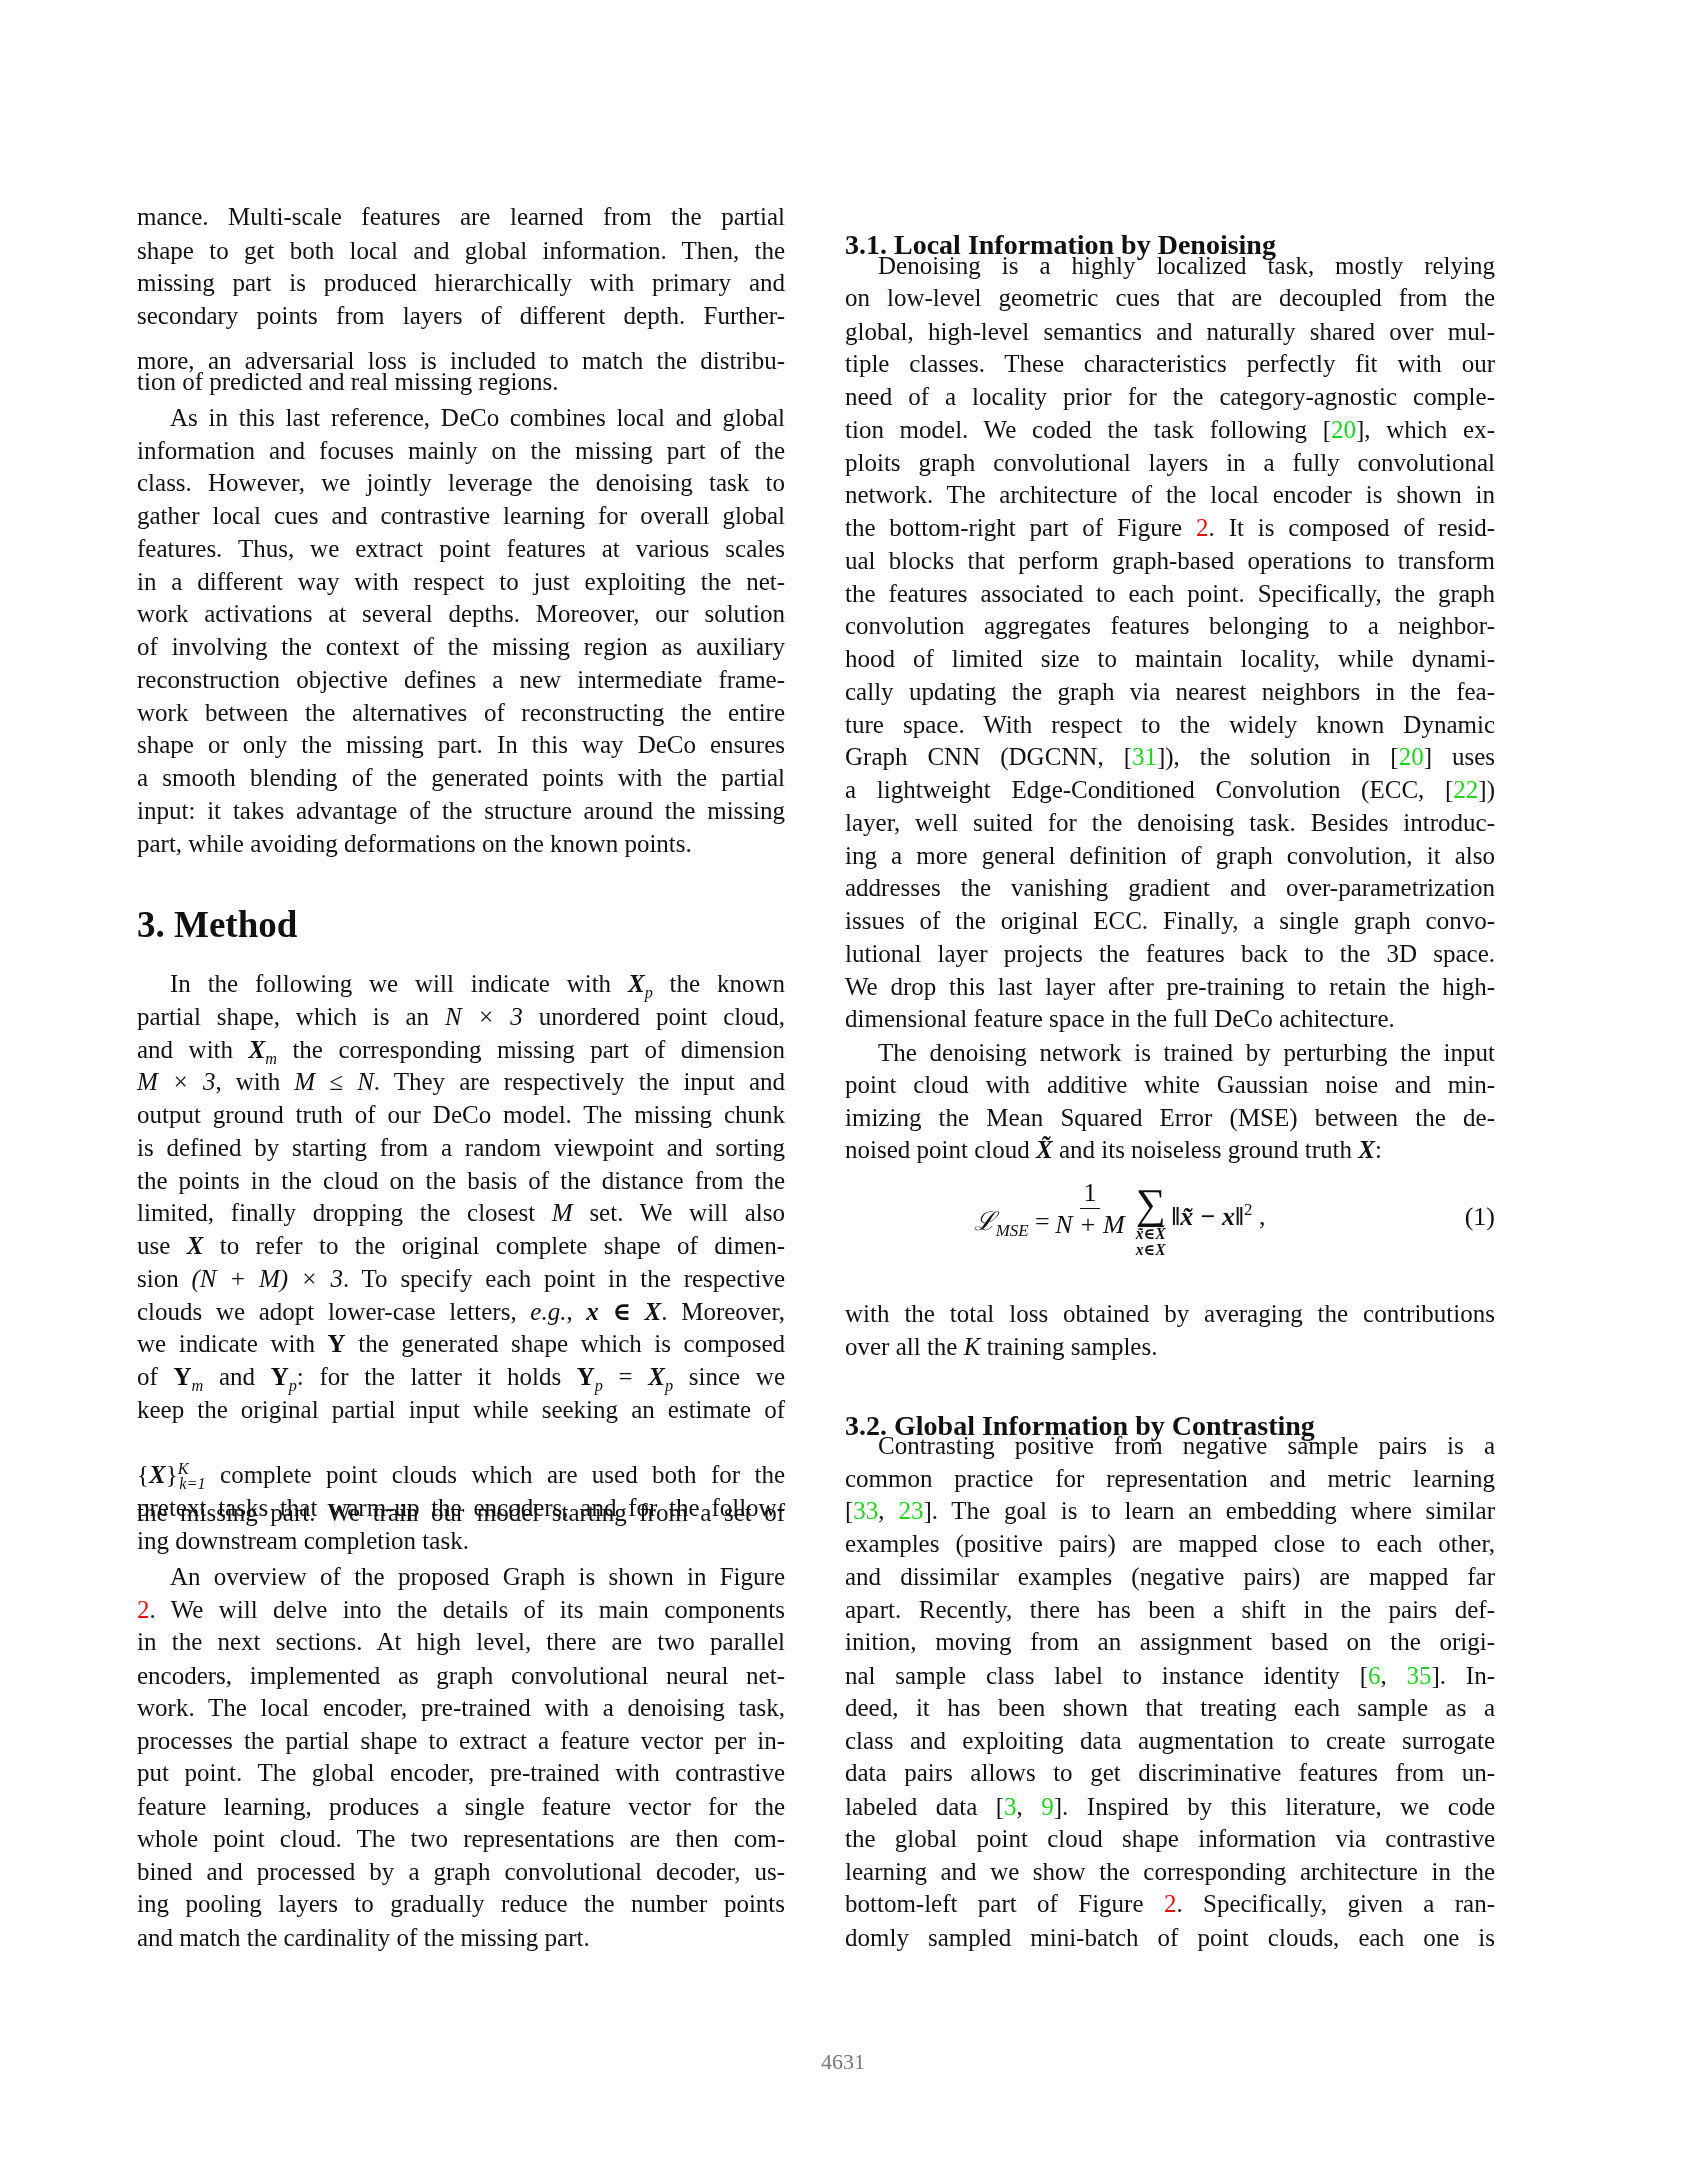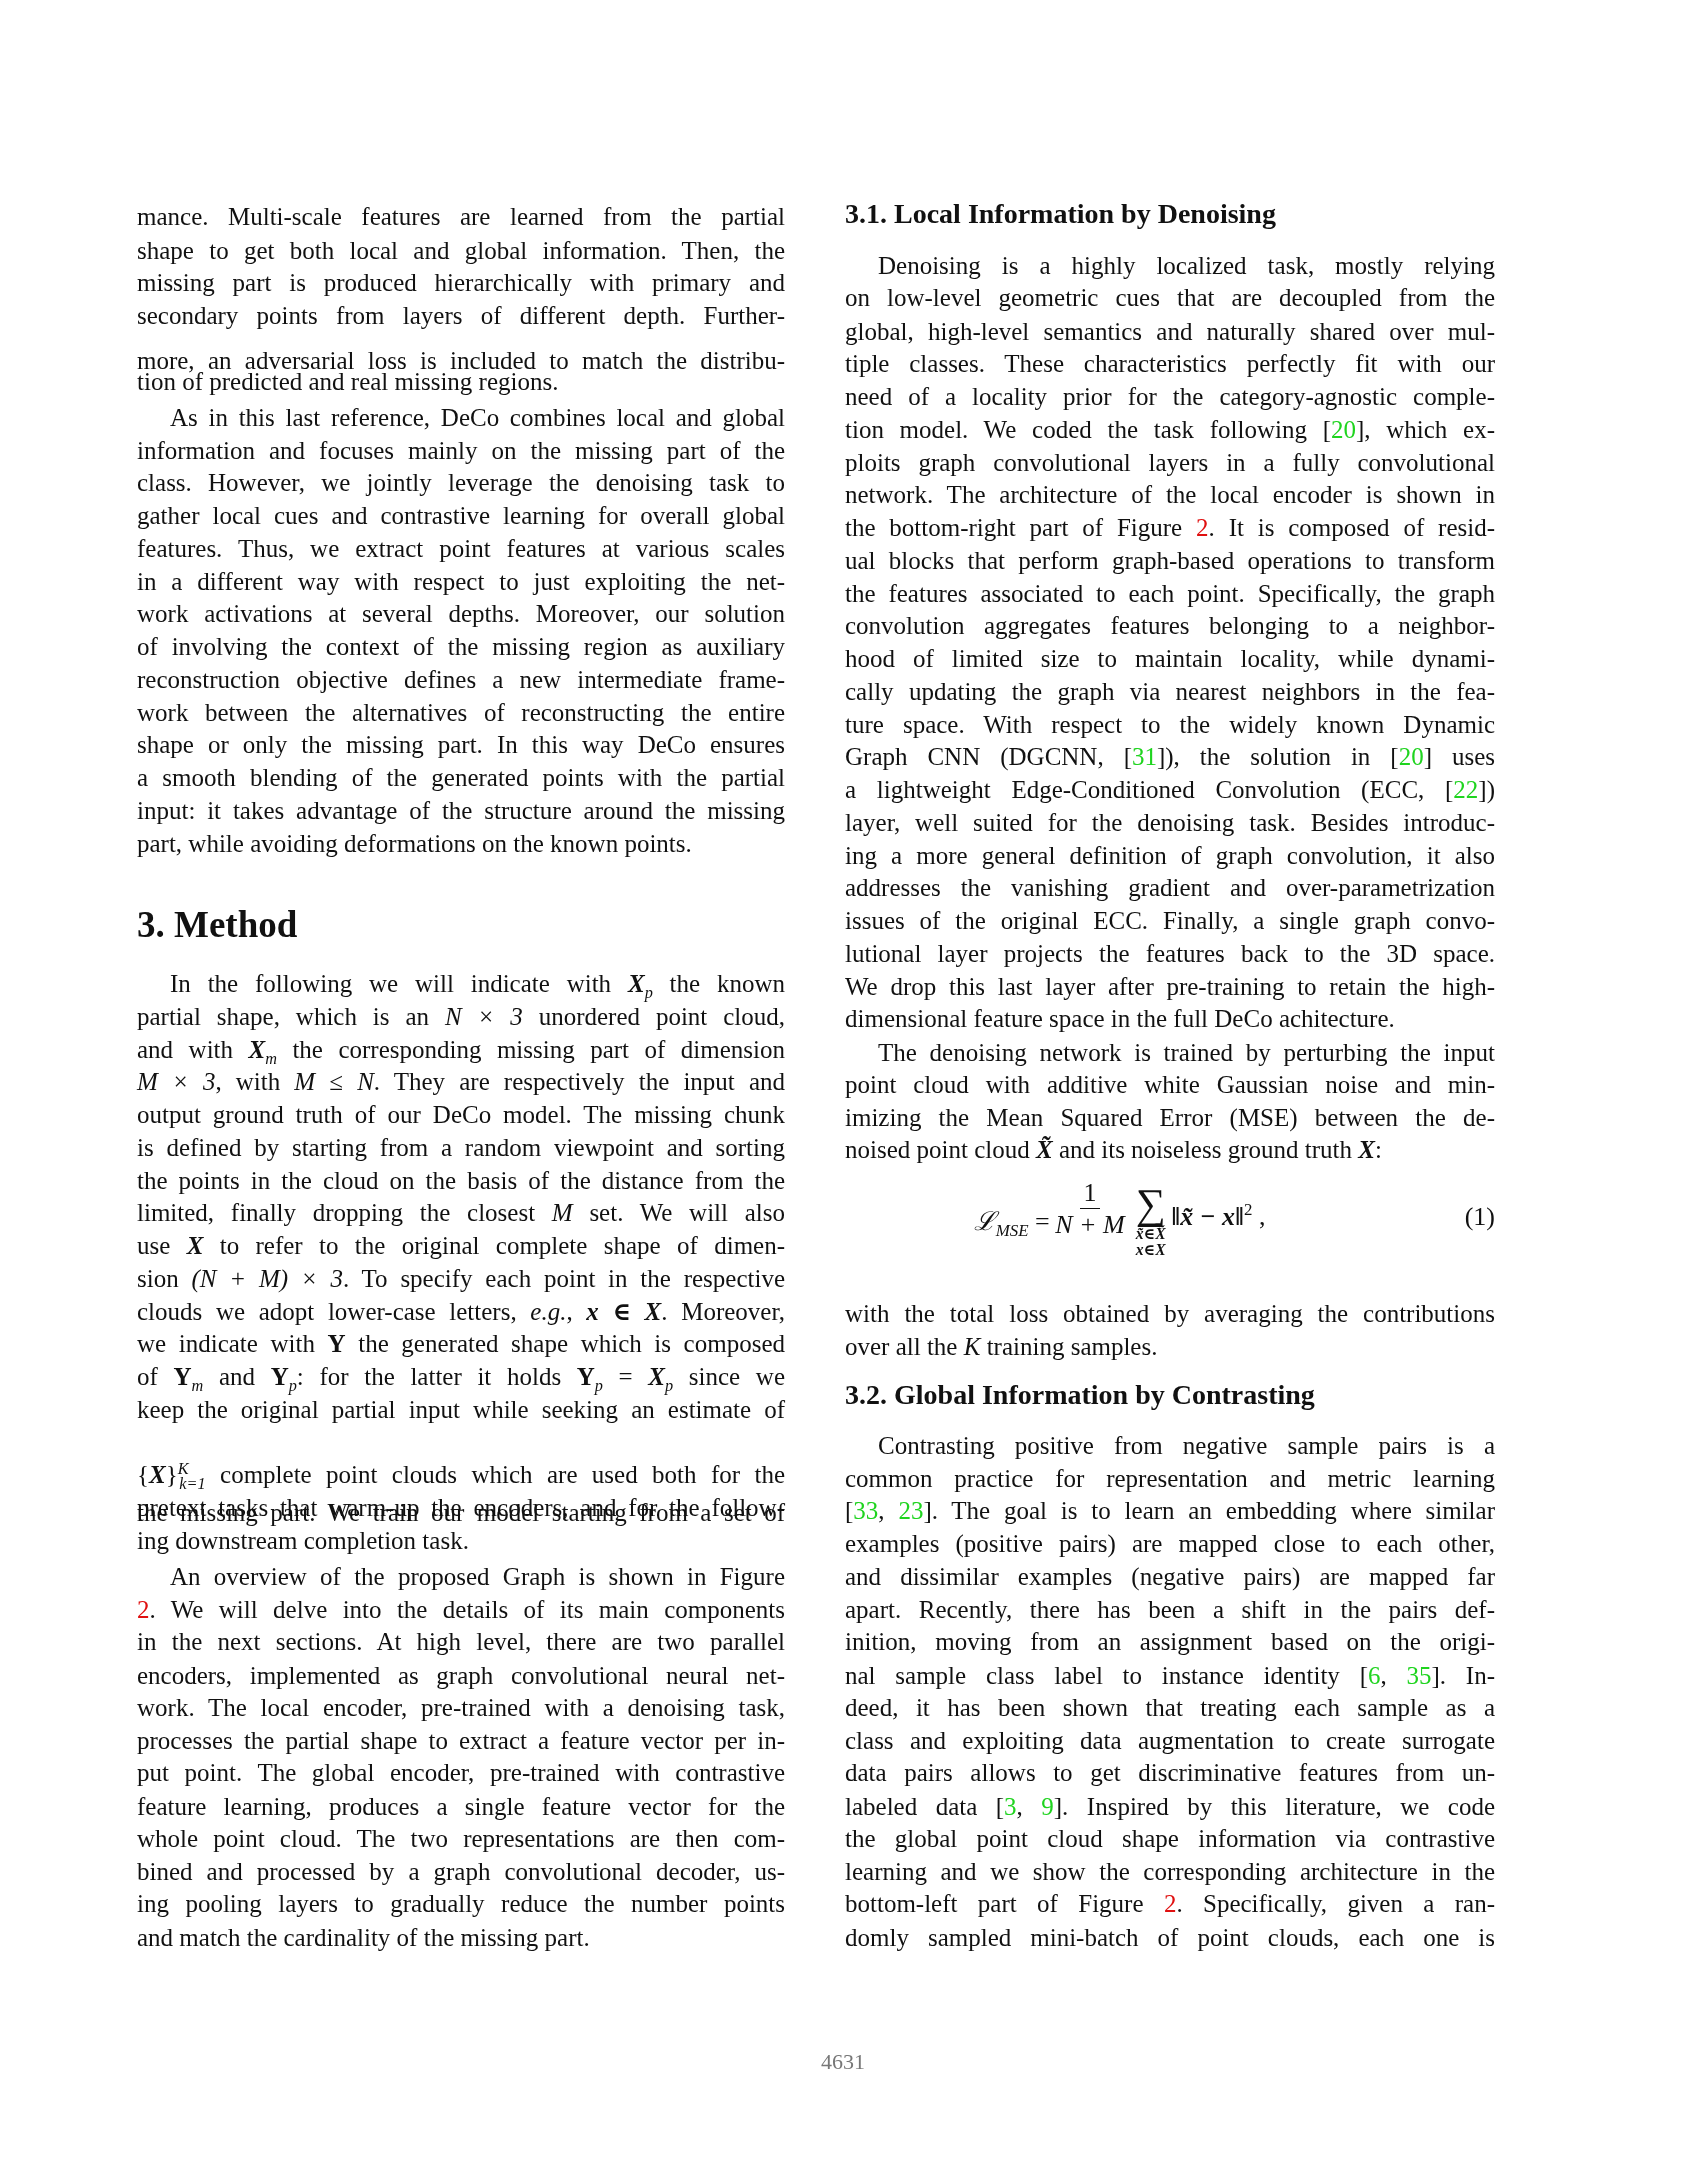--- a/index.html
+++ b/index.html
@@ -7,21 +7,21 @@
          font-family: "Liberation Serif", "DejaVu Serif", serif; color: #111; }
   .col { position: absolute; top: 0; }
   #col-left { left: 137px; width: 648px; }
   #col-right { left: 845px; width: 650px; }
   .line { position: absolute; left: 0; right: 0; height: 33px; font-size: 25px; line-height: 33px;
           white-space: nowrap; text-align: justify; text-align-last: justify; }
   .line.last { text-align-last: left; }
   .line.indent { padding-left: 33px; }
   .heading { position: absolute; left: 0; font-weight: bold; white-space: nowrap; }
   .h1 { font-size: 37px; }
-  .h2 { font-size: 28px; }
+  .h2 { font-size: 28px; margin-top: 31px; }
   .cite { color: #1fd41f; }
   .ref { color: #e01010; }
   i.m { font-style: italic; }
   b.bm { font-weight: bold; font-style: italic; }
   sub, sup { font-size: 65%; line-height: 0; }
   .eq { position: absolute; left: 0; right: 0; height: 102px; font-size: 26px; }
   .eq .body { position: absolute; left: 129px; top: 0; height: 102px; display: flex; align-items: flex-start; }
   .eq .lhs { margin-top: 24px; font-style: italic; }
   .eq .frac { display: inline-flex; flex-direction: column; align-items: center; margin: 0 5.5px; }
   .eq .frac .num { border-bottom: 1.4px solid #111; padding: 0 3.7px; line-height: 29.5px; }

